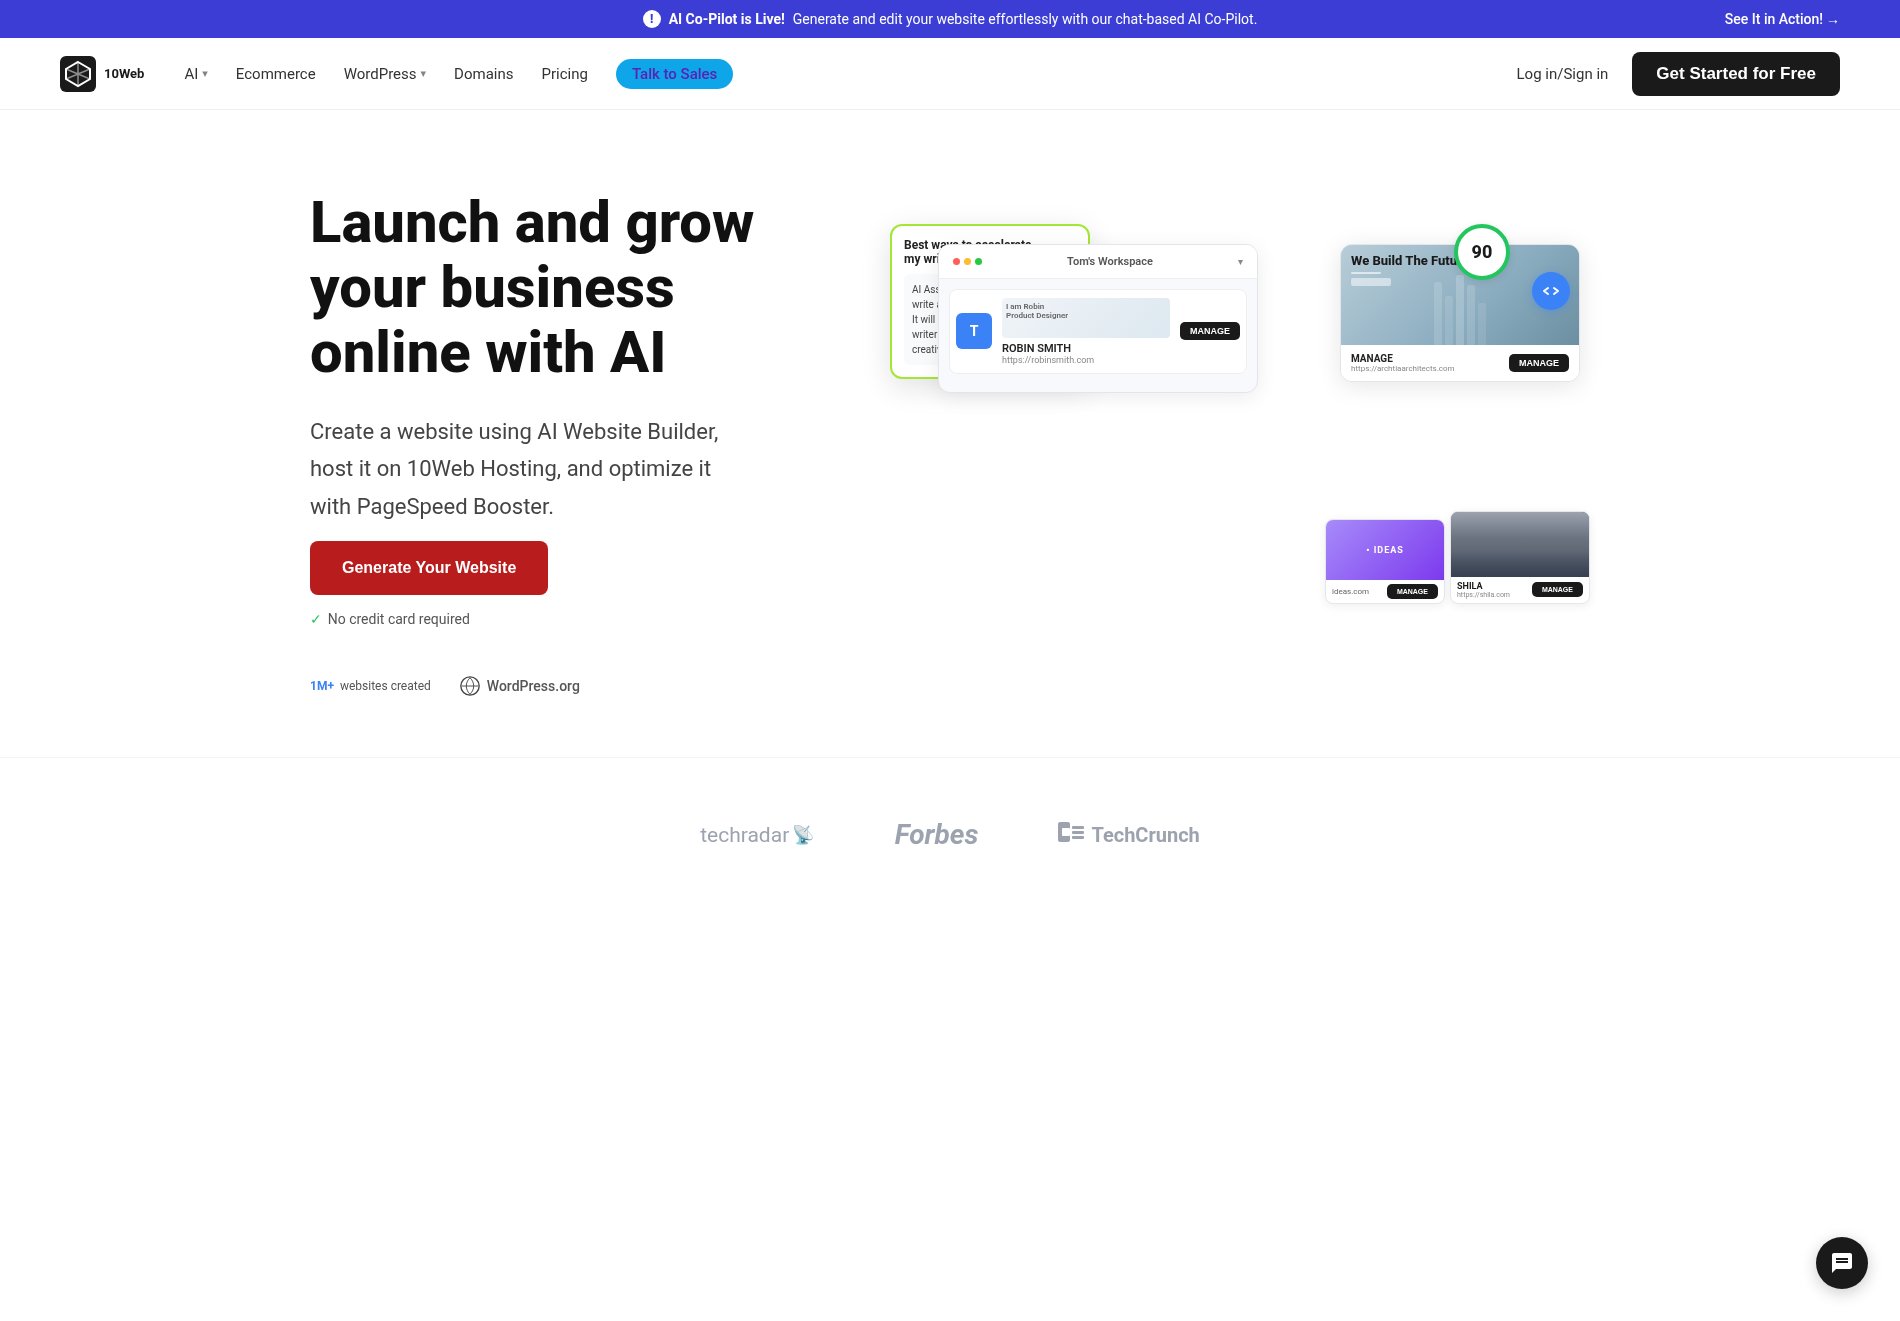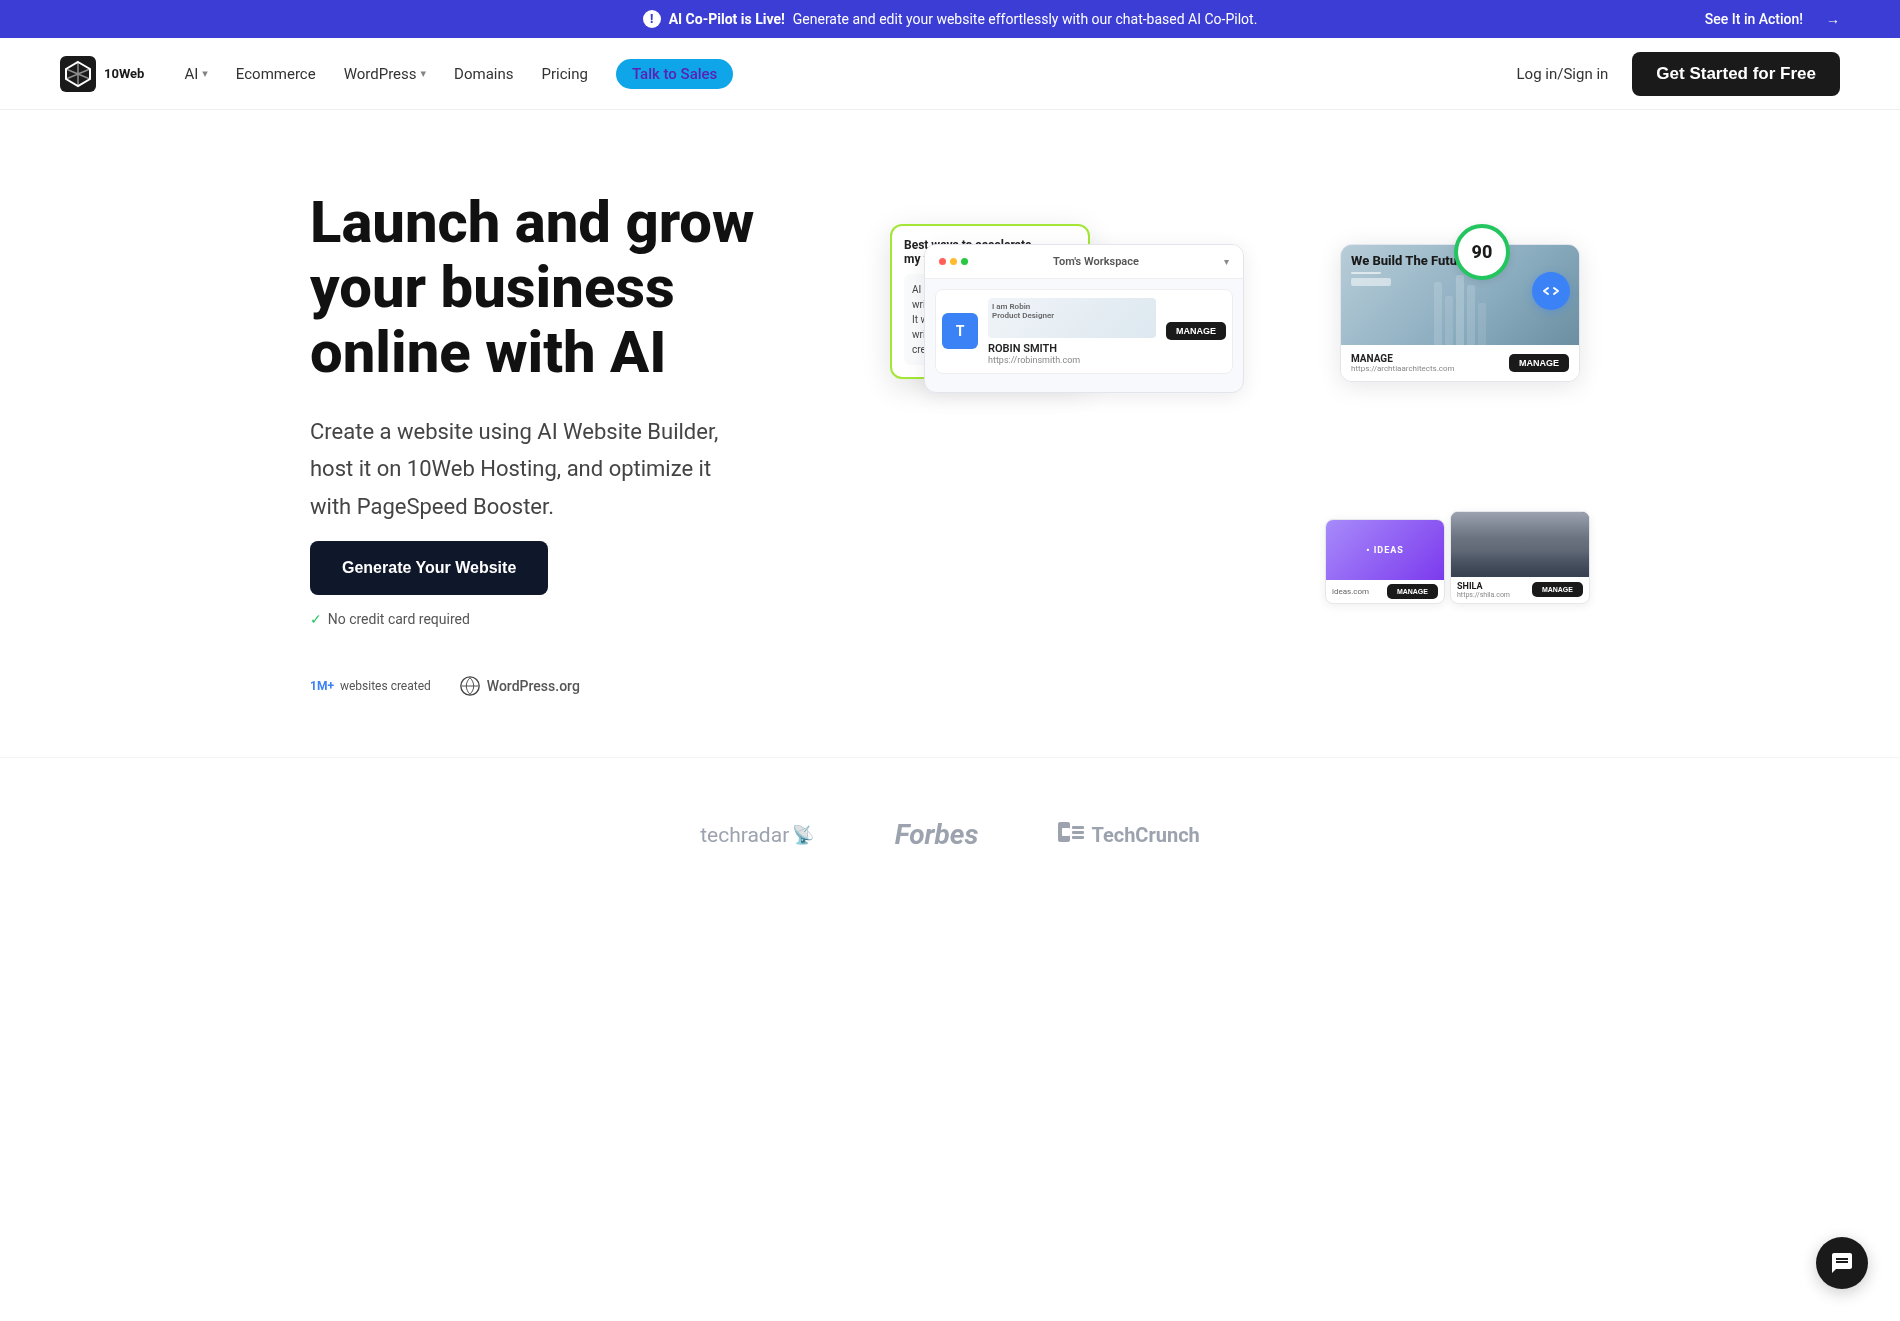--- a/index.html
+++ b/index.html
@@ -28,21 +28,21 @@
       align-items: center;
       justify-content: center;
       font-size: 12px;
       flex-shrink: 0;
     }
     .announce-bar .see-action {
       position: absolute;
       right: 60px;
       display: flex;
       align-items: center;
-      gap: 23px;
+      gap: 3px;
       font-weight: 500;
       cursor: pointer;
       text-decoration: none;
       color: #fff;
     }
 
     
     .navbar {
       display: flex;
       align-items: center;
@@ -137,21 +137,21 @@
       margin-bottom: 28px;
     }
     .hero-subtitle {
       font-size: 22px;
       color: #444;
       line-height: 1.7;
       margin-bottom: 16px;
       max-width: 420px;
     }
     .generate-btn {
-      background: #0f172a;
+      background: #b91c1c;
       color: #fff;
       border: none;
       padding: 18px 32px;
       border-radius: 8px;
       font-size: 16px;
       font-weight: 600;
       cursor: pointer;
       display: inline-block;
       margin-bottom: 16px;
     }
@@ -207,21 +207,21 @@
     .dashboard-card {
       background: #f8f9fc;
       border: 1px solid #e2e5ec;
       border-radius: 12px;
       position: absolute;
       overflow: hidden;
     }
     .card-main {
       width: 320px;
       top: 20px;
-      left: 34px;
+      left: 48px;
       box-shadow: 0 4px 20px rgba(0,0,0,0.08);
     }
     .card-main .card-header {
       background: #fff;
       padding: 10px 14px;
       display: flex;
       align-items: center;
       justify-content: space-between;
       border-bottom: 1px solid #eee;
     }

